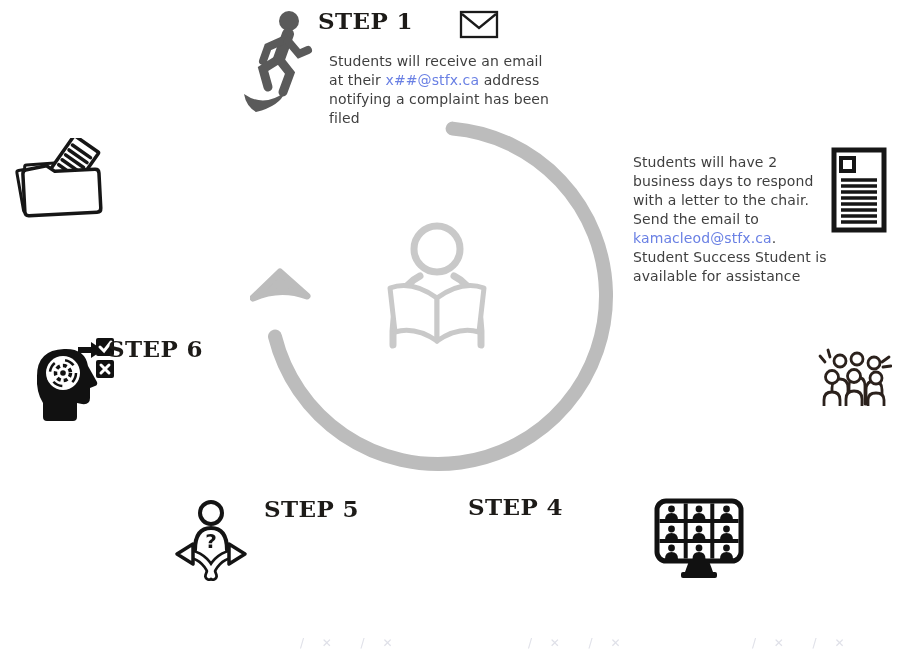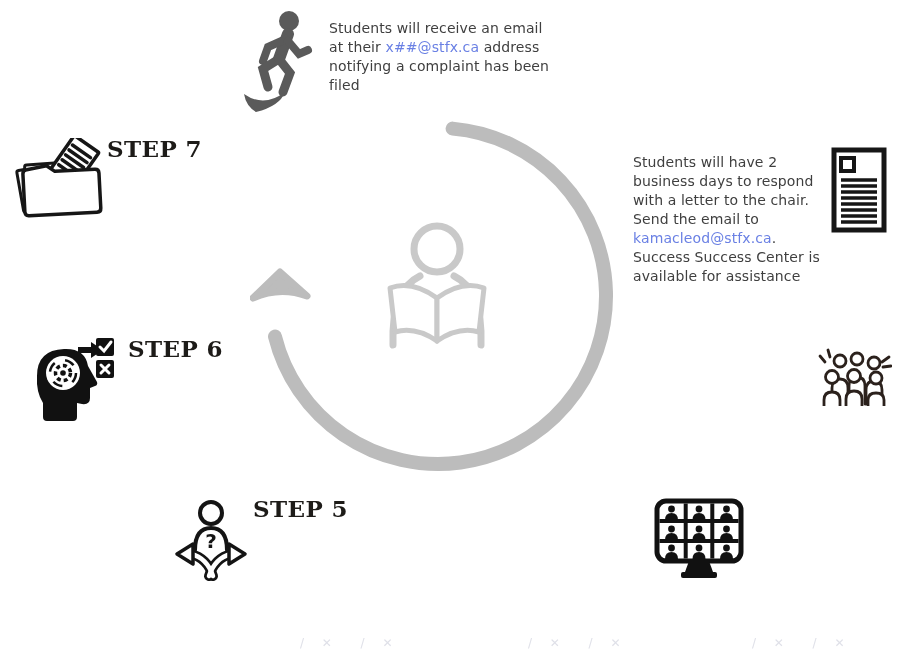--- a/index.html
+++ b/index.html
@@ -52,20 +52,27 @@
       <g stroke="#5a5a5a" fill="none" stroke-linecap="round">
         <path d="M48 26 L39 51" stroke-width="12"></path>
         <path d="M46 31 L28 39 L23 53" stroke-width="8"></path>
         <path d="M48 33 L59 46 L68 42" stroke-width="8"></path>
         <path d="M39 51 L23 61 L28 79" stroke-width="9"></path>
         <path d="M39 51 L50 65 L43 84" stroke-width="9"></path>
       </g>
       <path d="M4 86 Q24 100 45 84 Q40 98 16 104 Q6 98 4 86 Z" fill="#5a5a5a"></path>
     </svg>
     <div class="content" style="left:78px;width:252px;">
+      <div class="title-row">
+        <h2 class="step-title">STEP 1</h2>
+        <svg width="40" height="29" viewBox="0 0 40 29" style="margin-top:2px;">
+          <rect x="2" y="2" width="36" height="25" fill="#ffffff" stroke="#1a1a1a" stroke-width="2.3"></rect>
+          <path d="M3 4 L20 18 L37 4" fill="none" stroke="#1a1a1a" stroke-width="2.3"></path>
+        </svg>
+      </div>
       <p class="step-text"><span>Students will receive an email at their </span><span class="link">x##@stfx.ca</span><span> address notifying a complaint has been filed</span></p>
     </div>
   </div>
 
   <div class="step" style="left:14px;top:136px;">
     <svg class="icon" style="left:0;top:2px;" width="96" height="86" viewBox="0 0 96 86">
       <g stroke="#161616" fill="#ffffff">
         <rect x="6" y="30" width="30" height="42" rx="2" transform="rotate(-10 21 51)" stroke-width="3"></rect>
         <rect x="12" y="26" width="32" height="44" rx="2" transform="rotate(-4 28 48)" stroke-width="3"></rect>
         <g transform="rotate(35 60 24)">
@@ -77,27 +84,26 @@
             <line x1="49" y1="29" x2="71" y2="29"></line>
             <line x1="49" y1="35" x2="71" y2="35"></line>
           </g>
         </g>
         <g transform="rotate(-3 48 56)">
           <path d="M10 34 Q10 30 14 30 L34 27 L42 33 L82 33 Q86 33 86 37 L86 72 Q86 76 82 76 L14 76 Q10 76 10 72 Z" stroke-width="3.5" stroke-linejoin="round"></path>
         </g>
       </g>
     </svg>
     <div class="content" style="left:93px;width:222px;">
-      <h2 class="step-title">STEP 7</h2>
     </div>
   </div>
 
   <div class="step" style="left:622px;top:142px;">
     <div class="content" style="left:0;width:218px;">
-      <p class="step-text"><span>Students will have 2 business days to respond with a letter to the chair.  Send the email to </span><span class="link">kamacleod@stfx.ca</span><span>.  Success Success Center is available for assistance</span></p>
+      <p class="step-text"><span>Students will have 2 business days to respond with a letter to the chair.  Send the email to </span><span class="link">kamacleod@stfx.ca</span><span>.  Student Success Student is available for assistance</span></p>
     </div>
     <svg class="icon" style="left:209px;top:5px;" width="56" height="86" viewBox="0 0 56 86">
       <rect x="3" y="3" width="50" height="80" fill="#ffffff" stroke="#161616" stroke-width="5"></rect>
       <rect x="10" y="11" width="13" height="13" fill="none" stroke="#161616" stroke-width="4"></rect>
       <g stroke="#161616" stroke-width="3.6">
         <line x1="10" y1="33" x2="46" y2="33"></line>
         <line x1="10" y1="39" x2="46" y2="39"></line>
         <line x1="10" y1="45" x2="46" y2="45"></line>
         <line x1="10" y1="51" x2="46" y2="51"></line>
         <line x1="10" y1="57" x2="46" y2="57"></line>
@@ -114,21 +120,21 @@
       <circle cx="39" cy="35" r="17" fill="#ffffff"></circle>
       <circle cx="39" cy="35" r="7.5" fill="none" stroke="#111111" stroke-width="3.5" stroke-dasharray="4 3"></circle>
       <circle cx="39" cy="35" r="2.8" fill="#111111"></circle>
       <circle cx="39" cy="35" r="13" fill="none" stroke="#111111" stroke-width="2.5" stroke-dasharray="10 11"></circle>
       <path d="M54 9 L67 9 L67 4 L79 12 L67 20 L67 15 L54 15 Z" fill="#111111"></path>
       <rect x="72" y="0" width="18" height="18" rx="2" fill="#111111"></rect>
       <path d="M76 9 L80 13 L87 4" fill="none" stroke="#ffffff" stroke-width="3" stroke-linecap="round"></path>
       <rect x="72" y="22" width="18" height="18" rx="2" fill="#111111"></rect>
       <path d="M77 27 L85 35 M85 27 L77 35" stroke="#ffffff" stroke-width="3" stroke-linecap="round"></path>
     </svg>
-    <div class="content" style="left:104px;width:190px;">
+    <div class="content" style="left:84px;width:190px;">
       <h2 class="step-title">STEP 6</h2>
     </div>
   </div>
 
   <div class="step" style="left:624px;top:344px;">
     <div class="content" style="left:0;width:180px;">
     </div>
     <svg class="icon" style="left:188px;top:4px;" width="80" height="58" viewBox="0 0 80 58">
       <g stroke="#2b211c" stroke-width="2.8" fill="#ffffff" stroke-linecap="round">
         <path d="M20 56 L20 40 Q20 31 28 31 Q36 31 36 40 L36 56"></path>
@@ -156,27 +162,28 @@
         <path d="M40 78 Q46 60 62 56" stroke-width="10"></path>
         <path d="M44 78 Q38 60 22 56" stroke="#ffffff" stroke-width="4.5"></path>
         <path d="M40 78 Q46 60 62 56" stroke="#ffffff" stroke-width="4.5"></path>
         <path d="M24 46 L8 56 L24 66 Z" fill="#ffffff" stroke-width="3.5" stroke-linejoin="round"></path>
         <path d="M60 46 L76 56 L60 66 Z" fill="#ffffff" stroke-width="3.5" stroke-linejoin="round"></path>
         <path d="M26 52 Q26 30 42 30 Q58 30 58 52" stroke-width="4"></path>
         <circle cx="42" cy="15" r="11" fill="#ffffff" stroke-width="4"></circle>
       </g>
       <text x="42" y="50" text-anchor="middle" font-family="DejaVu Sans, sans-serif" font-size="20" font-weight="bold" fill="#141414">?</text>
     </svg>
-    <div class="content" style="left:84px;width:190px;">
+    <div class="content" style="left:95px;width:190px;">
       <h2 class="step-title">STEP 5</h2>
     </div>
   </div>
 
   <div class="step" style="left:468px;top:494px;">
     <div class="content" style="left:0;width:190px;">
+      <h2 class="step-title">STEP 4</h2>
     </div>
     <svg class="icon" style="left:185px;top:4px;" width="92" height="84" viewBox="0 0 92 84">
       <defs>
         <g id="vp">
           <circle cx="0" cy="-4" r="3.4" fill="#111111"></circle>
           <path d="M-6.5 7 Q-6.5 0 0 0 Q6.5 0 6.5 7 Z" fill="#111111"></path>
         </g>
       </defs>
       <rect x="4" y="3" width="84" height="60" rx="9" fill="#ffffff" stroke="#111111" stroke-width="5"></rect>
       <g stroke="#111111" stroke-width="4">

